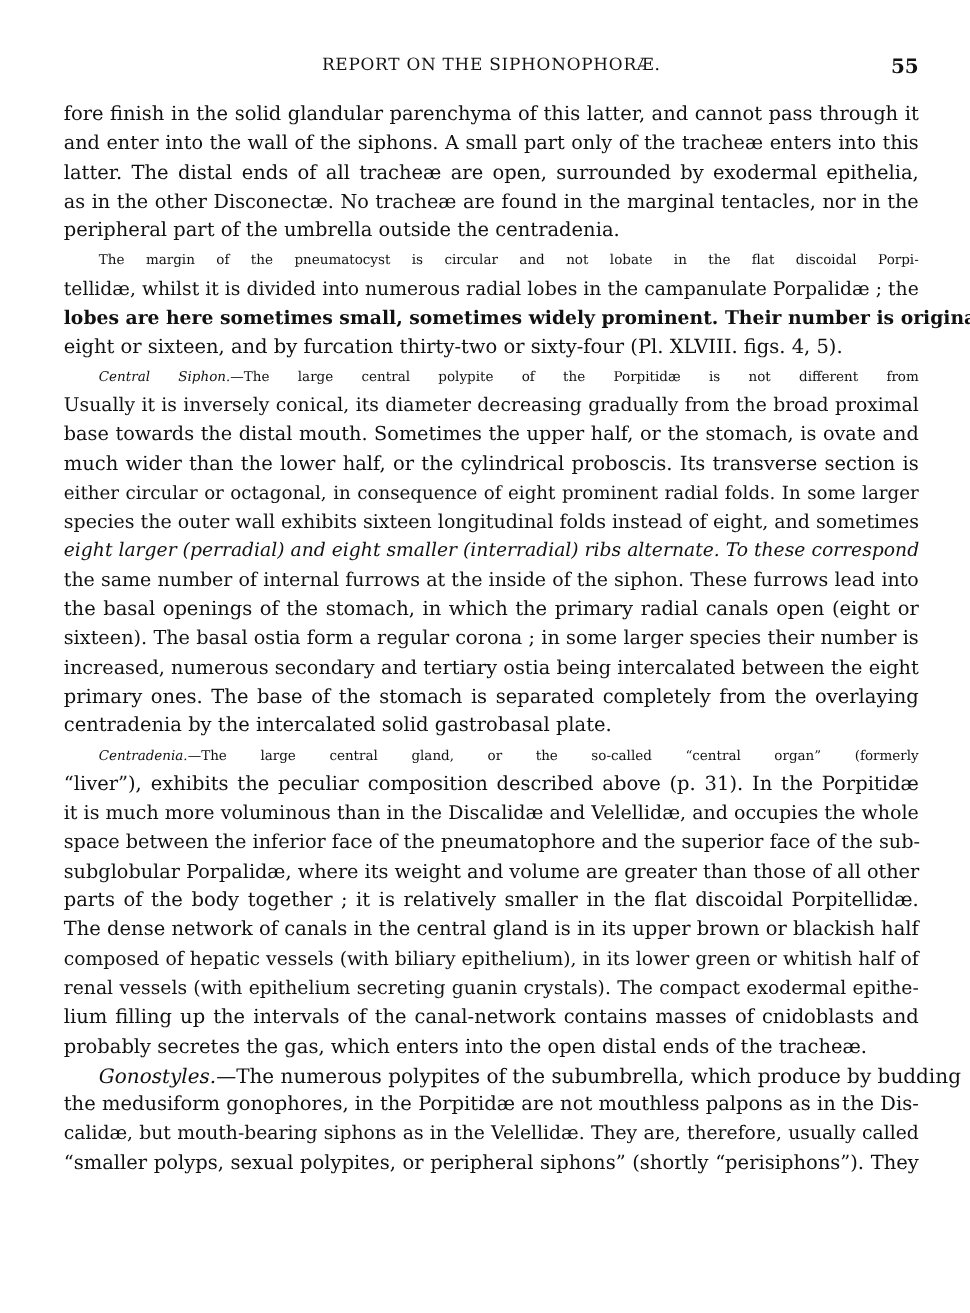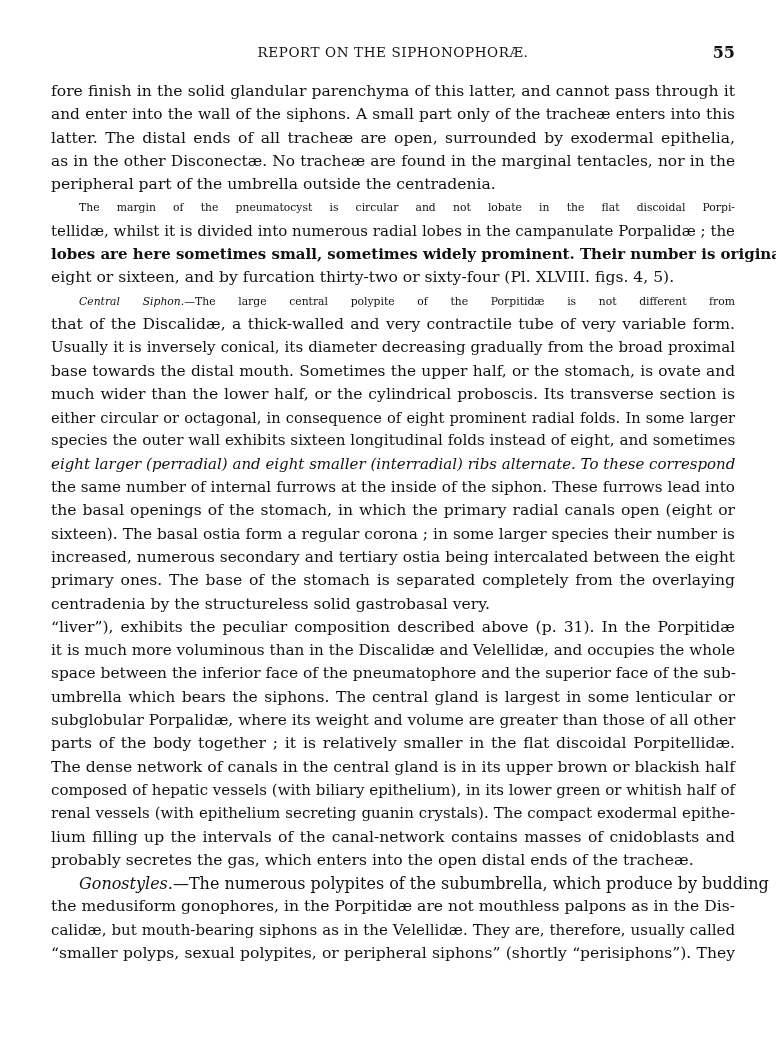--- a/index.html
+++ b/index.html
@@ -32,39 +32,38 @@
         <span class="line last"><span>peripheral part of the umbrella outside the centradenia.</span></span>
       </div>
       <div>
         <span class="line indent" style="font-size: 10.8px;"><span>The margin of the pneumatocyst is circular and not lobate in the flat discoidal Porpi-</span></span>
         <span class="line" style="font-size: 15px;"><span>tellidæ, whilst it is divided into numerous radial lobes in the campanulate Porpalidæ ; the</span></span>
         <span class="line" style="font-size: 15px; font-weight: bold;"><span>lobes are here sometimes small, sometimes widely prominent.  Their number is originally</span></span>
         <span class="line last"><span>eight or sixteen, and by furcation thirty-two or sixty-four (Pl. XLVIII. figs. 4, 5).</span></span>
       </div>
       <div>
         <span class="line indent" style="font-size: 10.8px;"><span class="heading">Central Siphon.</span><span>—The large central polypite of the Porpitidæ is not different from</span></span>
-        <span class="line"><span>that of the Discalidæ, a thick-walled and very contractile tube of very variable form.</span></span>
         <span class="line" style="font-size: 15px;"><span>Usually it is inversely conical, its diameter decreasing gradually from the broad proximal</span></span>
         <span class="line" style="font-size: 15.4px;"><span>base towards the distal mouth.  Sometimes the upper half, or the stomach, is ovate and</span></span>
         <span class="line"><span>much wider than the lower half, or the cylindrical proboscis.  Its transverse section is</span></span>
         <span class="line" style="font-size: 14.6px;"><span>either circular or octagonal, in consequence of eight prominent radial folds.  In some larger</span></span>
         <span class="line" style="font-size: 15.2px;"><span>species the outer wall exhibits sixteen longitudinal folds instead of eight, and sometimes</span></span>
         <span class="line" style="font-size: 15px; font-style: italic;"><span>eight larger (perradial) and eight smaller (interradial) ribs alternate.  To these correspond</span></span>
         <span class="line" style="font-size: 15.2px;"><span>the same number of internal furrows at the inside of the siphon.  These furrows lead into</span></span>
         <span class="line"><span>the basal openings of the stomach, in which the primary radial canals open (eight or</span></span>
         <span class="line" style="font-size: 15.4px;"><span>sixteen).  The basal ostia form a regular corona ; in some larger species their number is</span></span>
         <span class="line" style="font-size: 15.4px;"><span>increased, numerous secondary and tertiary ostia being intercalated between the eight</span></span>
         <span class="line"><span>primary ones.  The base of the stomach is separated completely from the overlaying</span></span>
-        <span class="line last"><span>centradenia by the structureless solid gastrobasal very.</span></span>
+        <span class="line last"><span>centradenia by the intercalated solid gastrobasal plate.</span></span>
       </div>
       <div>
+        <span class="line indent" style="font-size: 10.8px;"><span class="heading">Centradenia.</span><span>—The large central gland, or the so-called “central organ” (formerly</span></span>
         <span class="line"><span>“liver”), exhibits the peculiar composition described above (p. 31).  In the Porpitidæ</span></span>
         <span class="line" style="font-size: 15.2px;"><span>it is much more voluminous than in the Discalidæ and Velellidæ, and occupies the whole</span></span>
         <span class="line" style="font-size: 15.4px;"><span>space between the inferior face of the pneumatophore and the superior face of the sub-</span></span>
-        <span class="line"><span>umbrella which bears the siphons.  The central gland is largest in some lenticular or</span></span>
         <span class="line" style="font-size: 15.4px;"><span>subglobular Porpalidæ, where its weight and volume are greater than those of all other</span></span>
         <span class="line"><span>parts of the body together ; it is relatively smaller in the flat discoidal Porpitellidæ.</span></span>
         <span class="line"><span>The dense network of canals in the central gland is in its upper brown or blackish half</span></span>
         <span class="line" style="font-size: 15px;"><span>composed of hepatic vessels (with biliary epithelium), in its lower green or whitish half of</span></span>
         <span class="line" style="font-size: 15px;"><span>renal vessels (with epithelium secreting guanin crystals).  The compact exodermal epithe-</span></span>
         <span class="line"><span>lium filling up the intervals of the canal-network contains masses of cnidoblasts and</span></span>
         <span class="line last"><span>probably secretes the gas, which enters into the open distal ends of the tracheæ.</span></span>
       </div>
       <div>
         <span class="line indent" style="font-size: 16px;"><span class="heading">Gonostyles.</span><span>—The numerous polypites of the subumbrella, which produce by budding</span></span>

